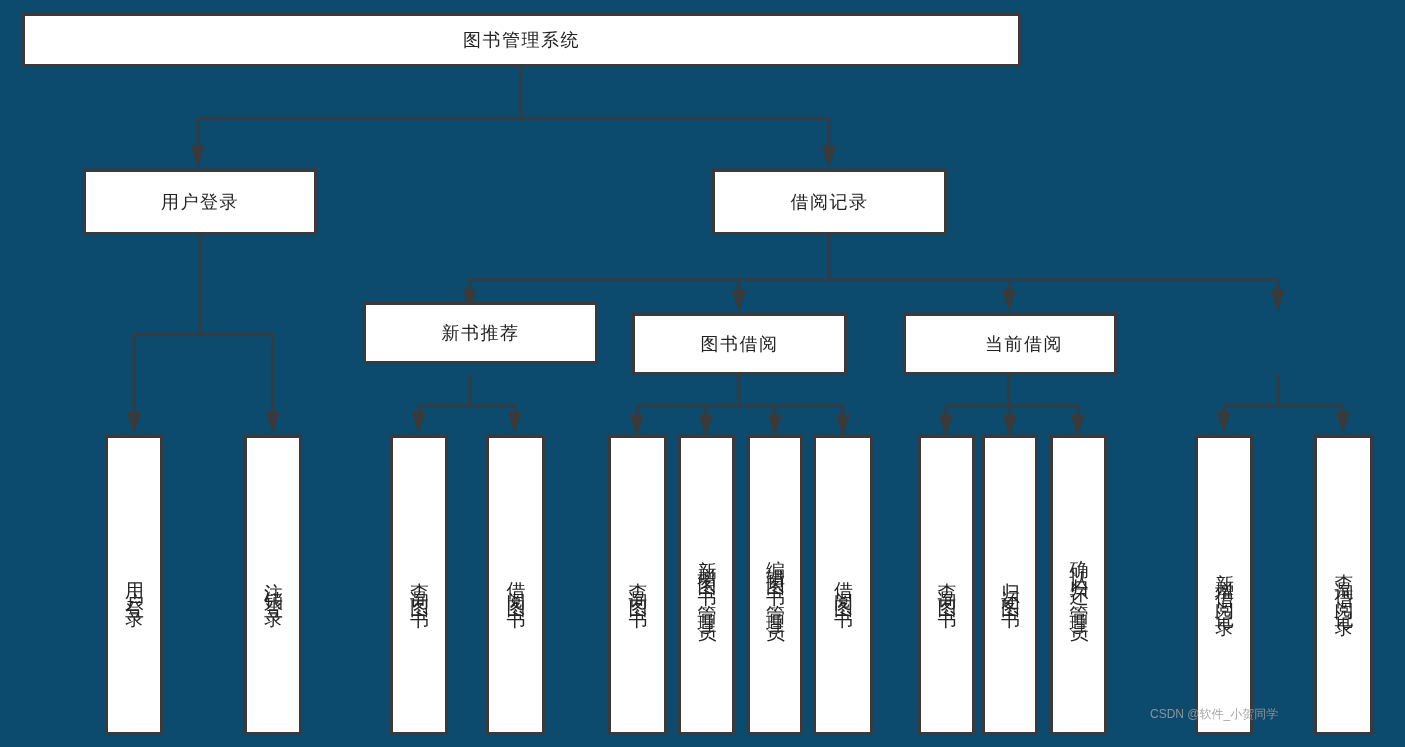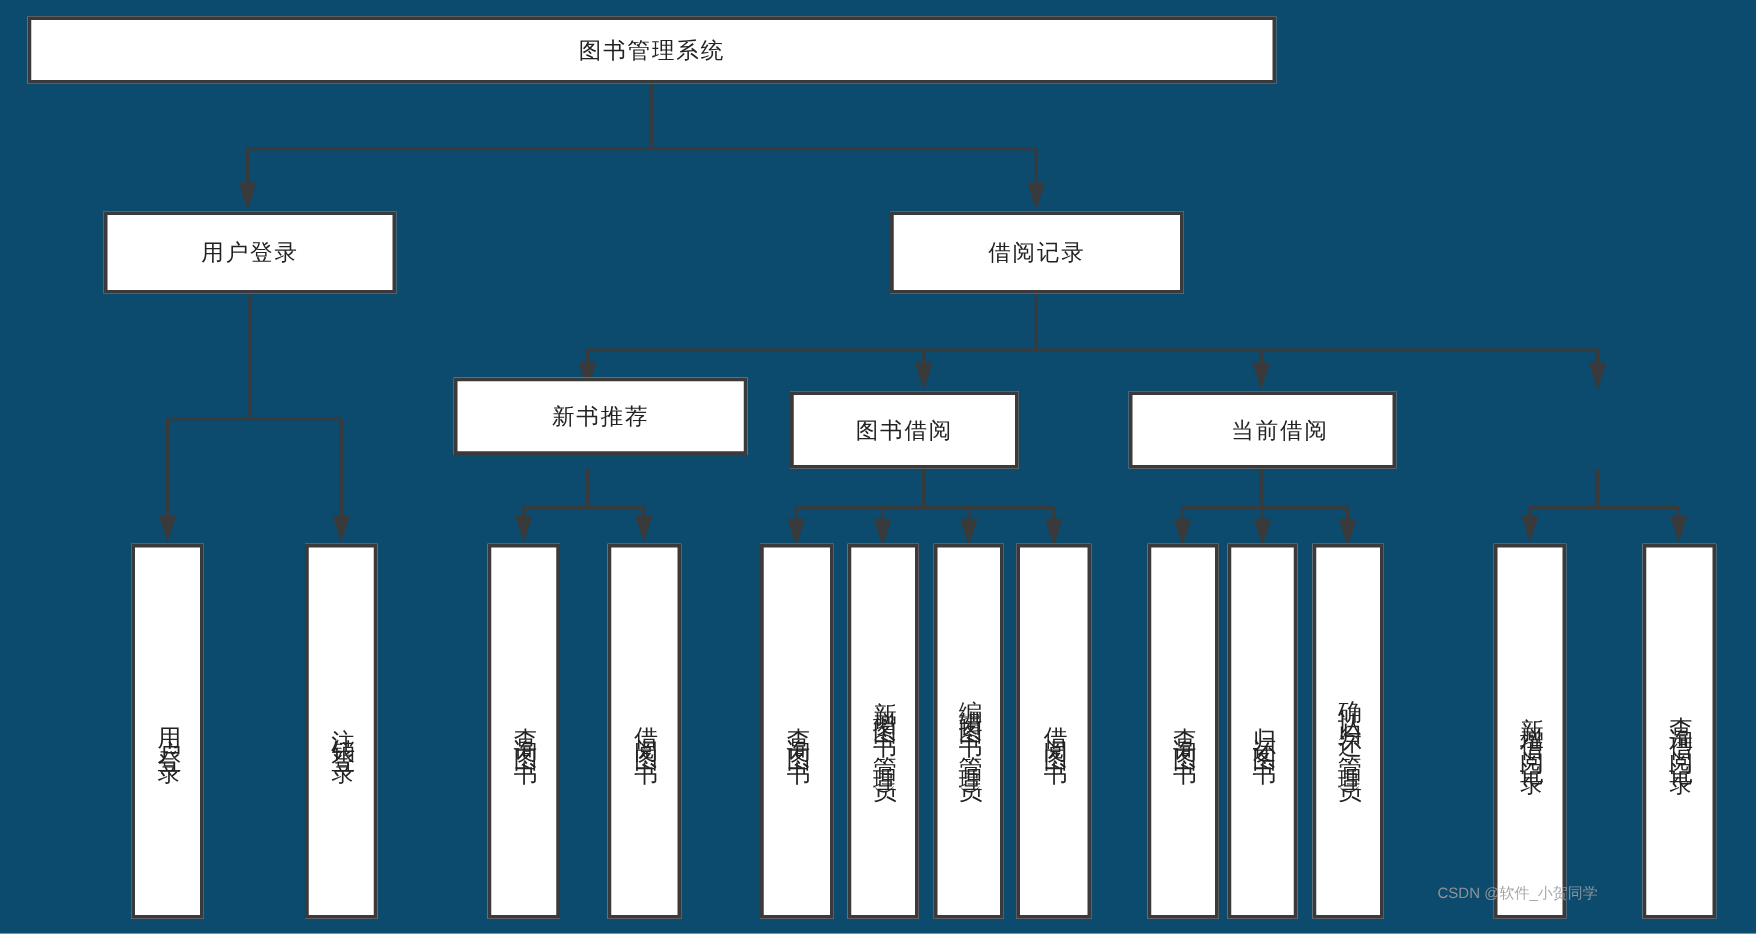--- a/index.html
+++ b/index.html
@@ -16,21 +16,21 @@
   .hbox { font-size:18px; letter-spacing:1.5px; }
   .vbox {
     writing-mode:vertical-rl; top:435px; height:300px;
     font-size:19px; letter-spacing:9px; line-height:1.1;
   }
   
   .n-root   { left:22px;   top:13px;  width:999px; height:54px; }
   .n-login  { left:83px;   top:169px; width:234px; height:66px; }
   .n-mgmt   { left:712px;  top:169px; width:235px; height:66px; }
   .n-nb     { left:363px;  top:302px; width:235px; height:62px; }
-  .n-bb     { left:632px;  top:313px; width:183px; height:62px; }
+  .n-bb     { left:632px;  top:313px; width:215px; height:62px; }
   .n-cb     { left:903px;  top:313px; width:214px; height:62px;padding-left:28px; }
   .n-br     { left:1173px; top:313px; width:214px; height:62px; }
   
   .v-login1 { left:105px;  width:58px; }
   .v-login2 { left:244px;  width:58px; }
   .v-nb1    { left:390px;  width:58px; }
   .v-nb2    { left:486px;  width:59px; }
   .v-bb1    { left:608px;  width:59px; }
   .v-bb2    { left:678px;  width:57px; }
   .v-bb3    { left:747px;  width:56px; }

